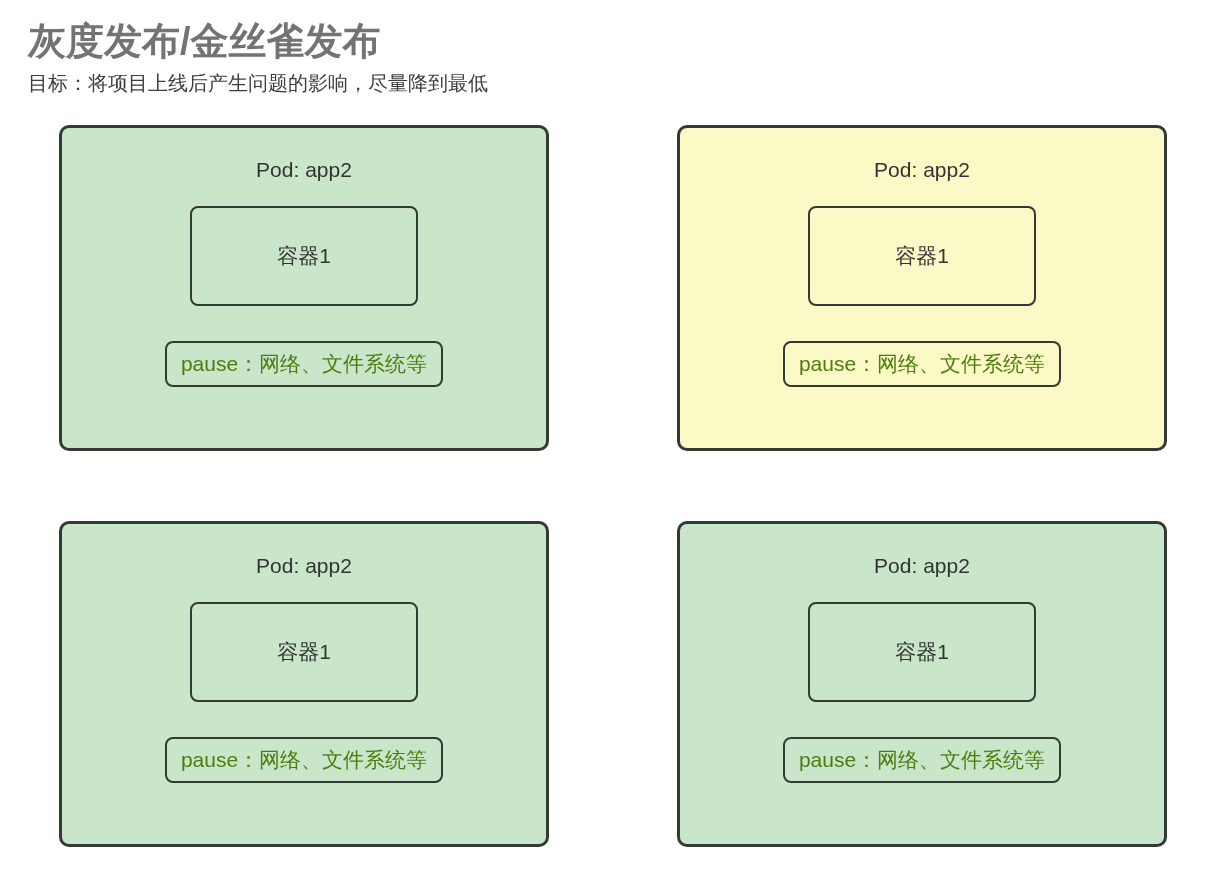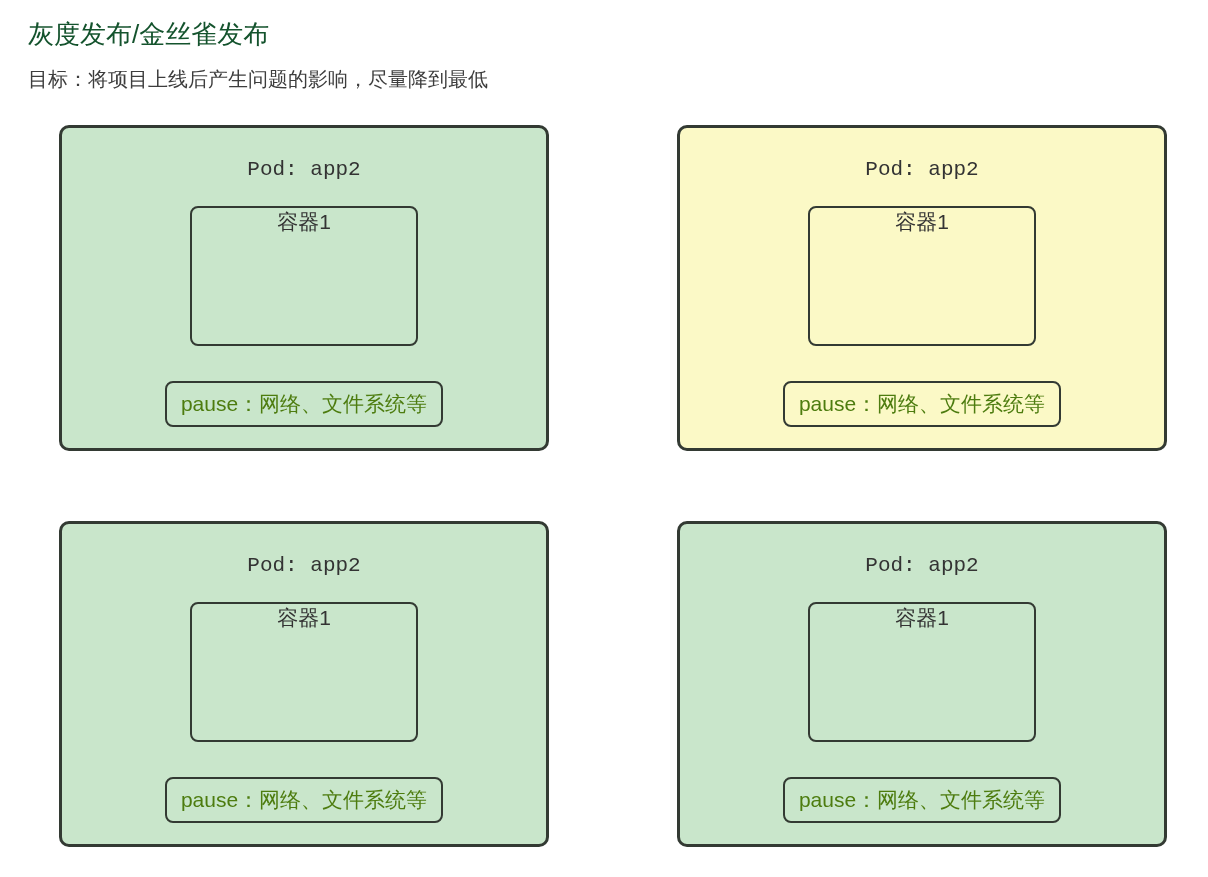--- a/index.html
+++ b/index.html
@@ -5,27 +5,27 @@
   * { margin: 0; padding: 0; box-sizing: border-box; }
   html, body {
     width: 1208px; height: 877px;
     background: #ffffff;
     font-family: "Liberation Sans", "DejaVu Sans", sans-serif;
     overflow: hidden;
     position: relative;
   }
   .header { position: absolute; left: 28px; top: 18px; }
   .page-title {
-    font-size: 26px;
-    font-weight: 400;
-    color: #14532d;
+    font-size: 38px;
+    font-weight: 700;
+    color: #737373;
     line-height: 1.25;
   }
   .page-subtitle {
-    margin-top: 16px;
+    margin-top: 5px;
     font-size: 20px;
     color: #3d3d3d;
     line-height: 1.2;
   }
   .pod {
     position: absolute;
     width: 490px; height: 326px;
     border: 3px solid #333a33;
     border-radius: 10px;
     display: flex;
@@ -35,28 +35,28 @@
   }
   #pod0 { left: 59px;  top: 125px; }
   #pod1 { left: 677px; top: 125px; }
   #pod2 { left: 59px;  top: 521px; }
   #pod3 { left: 677px; top: 521px; }
   .pod-title {
     font-size: 21px;
     color: #333333;
     line-height: 28px;
     text-align: center;
-    font-family: Liberation Mono, monospace;
   }
   .container-box {
     margin-top: 22px;
-    width: 228px; height: 140px;
+    width: 228px; height: 100px;
     border: 2px solid #333a33;
     border-radius: 8px;
     display: flex;
+    align-items: center;
     justify-content: center;
   }
   .container-label {
     font-size: 21px;
     color: #333333;
   }
   .pause-box {
     margin-top: 35px;
     width: 278px; height: 46px;
     border: 2px solid #333a33;

